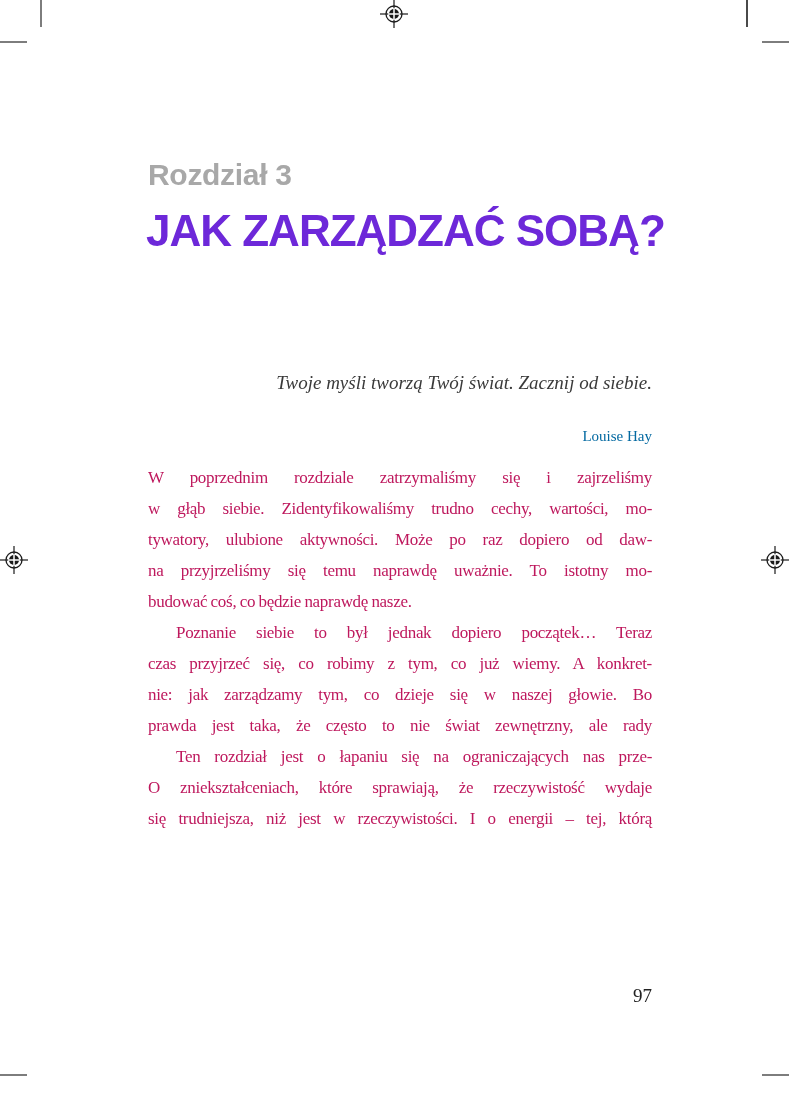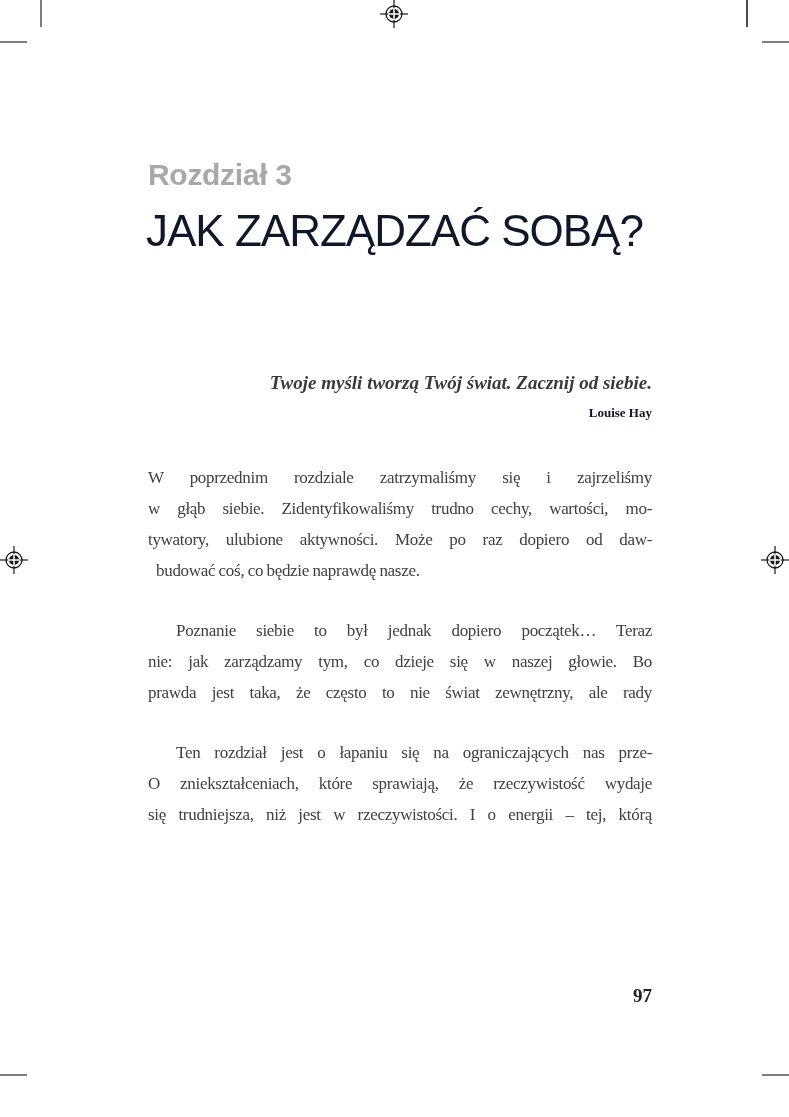--- a/index.html
+++ b/index.html
@@ -40,75 +40,74 @@
     font-family: "Liberation Sans", sans-serif;
     font-weight: bold;
     font-size: 30px;
     color: #a8a8a8;
     letter-spacing: -0.3px;
   }
   .chapter-title {
     position: absolute;
     left: 146px; top: 206px;
     font-family: "Liberation Sans", sans-serif;
-    font-weight: normal;
+    font-weight: bold;
     font-size: 44px;
-    color: #0f172a;
+    color: #6d28d9;
     letter-spacing: -1px;
     white-space: nowrap;
   }
 
   
   .epigraph {
     position: absolute;
     left: 148px; top: 371px;
     width: 504px;
     text-align: right;
     color: #3a3a3a;
-    font-weight: bold;
   }
   .epigraph .quote {
     font-style: italic;
     font-size: 19px;
     line-height: 24px;
   }
   .epigraph .author {
-    font-size: 13px;
+    font-size: 15px;
     line-height: 24px;
-    margin-top: 6px;
-    color: #0f172a;
+    margin-top: 29px;
+    color: #0369a1;
   }
 
   
   .body-text {
     position: absolute;
     left: 148px; top: 462px;
     width: 504px;
-    color: #404040;
+    color: #be185d;
   }
   .bline {
     font-size: 17px;
     letter-spacing: -0.3px;
     word-spacing: -0.6px;
     height: 31px;
     line-height: 31px;
     white-space: nowrap;
     text-align: justify;
     text-align-last: justify;
   }
-  .bline.indent { padding-left: 28px; margin-top: 29px; }
-  .bline.end { text-align: right; text-align-last: left; margin-left: 8px; }
+  .bline.indent { padding-left: 28px; }
+  .bline.end { text-align: right; text-align-last: left; }
 
   
   .page-number {
     position: absolute;
     left: 148px; top: 985px;
     width: 504px;
     text-align: right;
-    font-weight: bold;
+    font-weight: normal;
     font-size: 19px;
     color: #222222;
   }
 </style>
 </head>
 <body>
 
 <div id="page">
 
   <div class="crop v tl-v"></div>
@@ -158,22 +157,24 @@
 
   <div class="epigraph">
     <div class="quote">Twoje myśli tworzą Twój świat. Zacznij od siebie.</div>
     <div class="author">Louise Hay</div>
   </div>
 
   <div class="body-text" id="body-text">
       <div class="bline">W poprzednim rozdziale zatrzymaliśmy się i zajrzeliśmy</div>
       <div class="bline">w głąb siebie. Zidentyfikowaliśmy trudno cechy, wartości, mo-</div>
       <div class="bline">tywatory, ulubione aktywności. Może po raz dopiero od daw-</div>
+      <div class="bline">na przyjrzeliśmy się temu naprawdę uważnie. To istotny mo-</div>
       <div class="bline end">budować coś, co będzie naprawdę nasze.</div>
       <div class="bline indent">Poznanie siebie to był jednak dopiero początek… Teraz</div>
+      <div class="bline">czas przyjrzeć się, co robimy z tym, co już wiemy. A konkret-</div>
       <div class="bline">nie: jak zarządzamy tym, co dzieje się w naszej głowie. Bo</div>
       <div class="bline">prawda jest taka, że często to nie świat zewnętrzny, ale rady</div>
       <div class="bline indent">Ten rozdział jest o łapaniu się na ograniczających nas prze-</div>
       <div class="bline">O zniekształceniach, które sprawiają, że rzeczywistość wydaje</div>
       <div class="bline">się trudniejsza, niż jest w rzeczywistości. I o energii – tej, którą</div>
     </div>
 
   <div class="page-number">97</div>
 
 </div>

